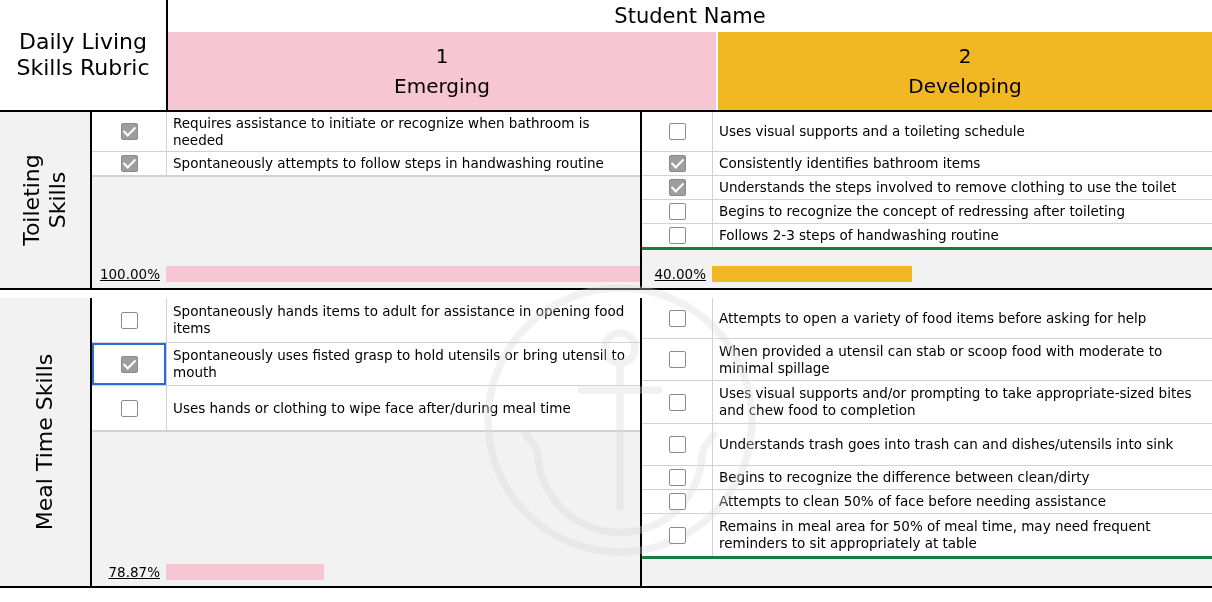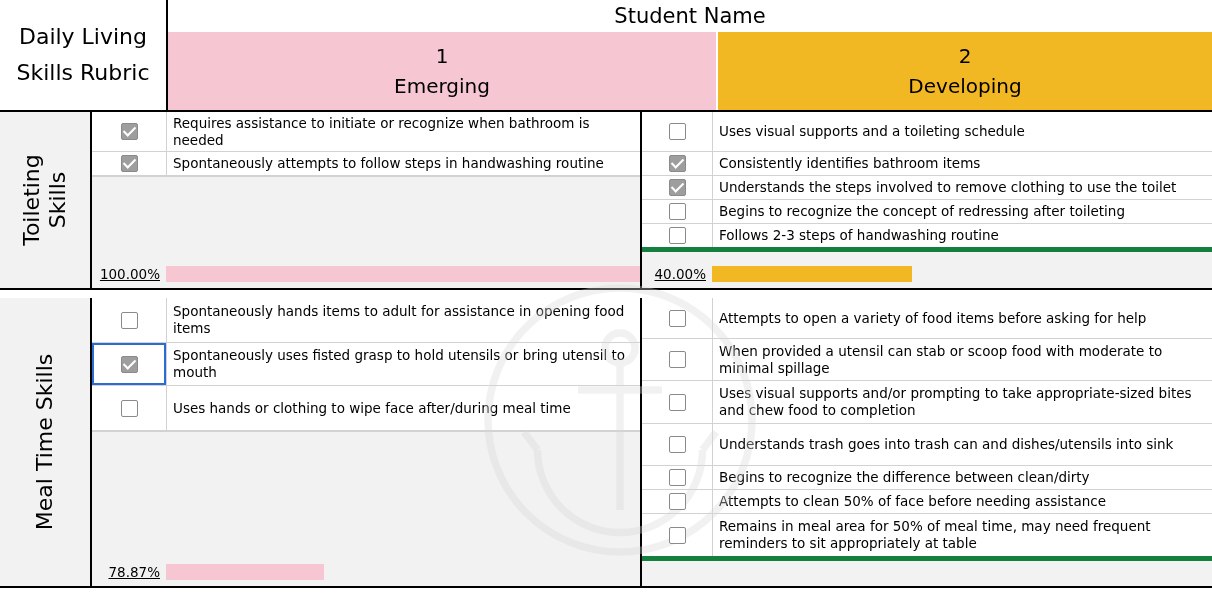--- a/index.html
+++ b/index.html
@@ -9,21 +9,21 @@
     font-family:"DejaVu Sans", sans-serif;
     overflow:hidden;
   }
   .sheet{position:relative;width:1212px;height:602px;}
 
   
   .header{display:flex;height:110px;border-bottom:2px solid #000;}
   .title-cell{
     width:166px;border-right:2px solid #000;
     display:flex;align-items:center;justify-content:center;text-align:center;
-    font-size:22px;line-height:36px;color:#000;
+    font-size:22px;line-height:26px;color:#000;
   }
   .head-right{flex:1;display:flex;flex-direction:column;}
   .student-row{
     height:32px;display:flex;align-items:center;justify-content:center;
     font-size:21px;color:#000;
   }
   .level-row{flex:1;display:flex;}
   .level{
     display:flex;flex-direction:column;align-items:center;justify-content:center;
     font-size:20px;color:#000;line-height:30px;
@@ -45,21 +45,21 @@
   .cols{flex:1;display:flex;background:#f2f2f2;}
   .col{display:flex;flex-direction:column;}
   .col.one{width:548px;border-right:2px solid #000;}
   .col.two{flex:1;}
   .items{flex:1;}
   .row{
     display:flex;align-items:stretch;
     border-bottom:1px solid #d2d2d2;
     background:#ffffff;
   }
-  .row:last-child{border-bottom:5px solid #15803d;justify-content:flex-end;}
+  .row:last-child{border-bottom:3px solid #15803d;justify-content:flex-end;}
   .cb-cell{
     width:74px;min-width:74px;
     display:flex;align-items:center;justify-content:center;
     border-right:1px solid #d2d2d2;background:#fff;
   }
   .col.two .cb-cell{width:70px;min-width:70px;}
   .cb{
     width:17px;height:17px;border:1px solid #8a8a8a;border-radius:2px;
     background:#fff;box-sizing:border-box;position:relative;
   }

